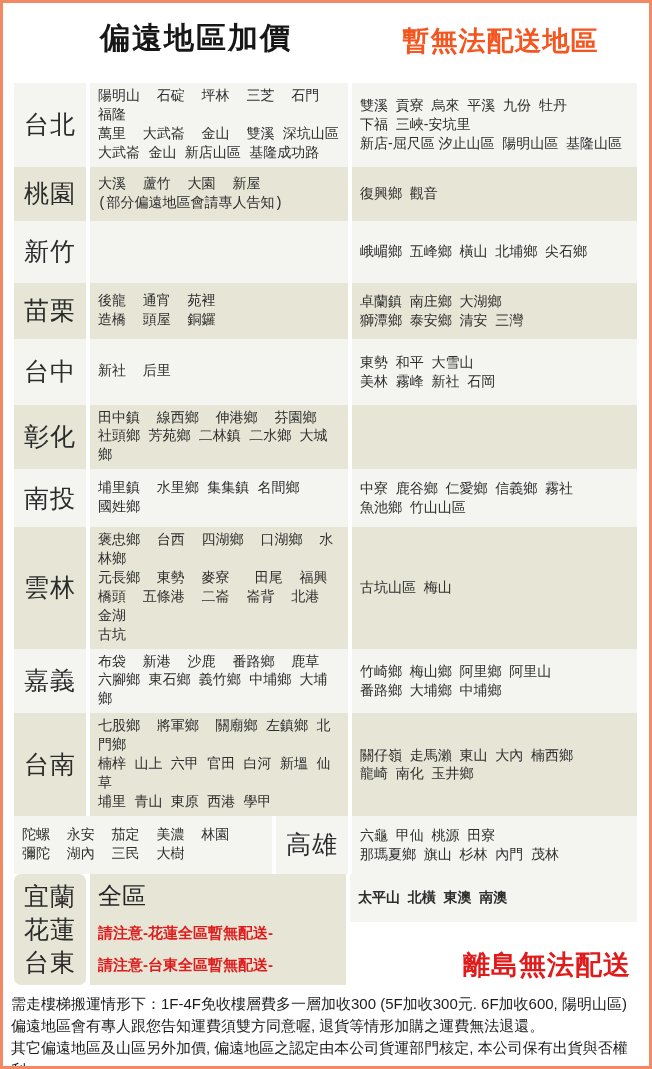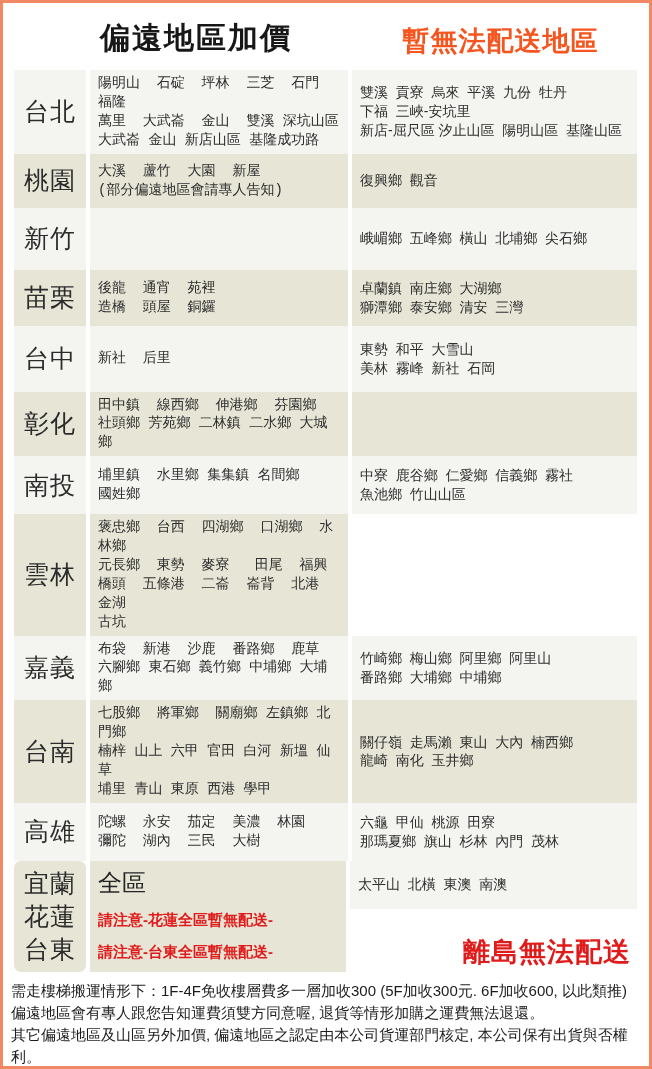--- a/index.html
+++ b/index.html
@@ -2,21 +2,21 @@
 <html><head>
 <meta charset="utf-8">
 <style>
   * { margin:0; padding:0; box-sizing:border-box; }
   body { background:#fff; font-family:"Liberation Sans","DejaVu Sans",sans-serif; }
   .wrap{
     width:652px; height:1069px; overflow:hidden;
     border:3px solid #f18a64; background:#fff;
     padding:12px 12px 0 11px;
   }
-  .titles{ display:flex; align-items:flex-end; margin-bottom:11px; height:44px; }
+  .titles{ display:flex; align-items:flex-end; margin-bottom:24px; height:44px; }
   .t-left{ width:350px; text-align:center; font-size:30px; font-weight:bold; color:#171717; letter-spacing:2px; padding-left:14px;}
   .t-right{ flex:1; text-align:center; font-size:27px; font-weight:bold; color:#f5551e; letter-spacing:1px;}
   .grid{ display:flex; flex-direction:column; }
   .row{ display:flex; gap:4px; }
   .row > .cell{ background:#f4f4f1; }
   .row:nth-child(even) > .cell{ background:#e7e5d6; }
   .label{
     width:72px; display:flex; align-items:center; justify-content:center;
     font-size:25px; font-weight:500; color:#2b2b2b; letter-spacing:1px; flex:none;
   }
@@ -29,21 +29,21 @@
   }
   .red{ color:#e01b1b; font-weight:bold; }
   
   .sp-label{ width:72px; flex:none; display:flex; flex-direction:column; justify-content:space-around; align-items:center; padding:6px 0;
     font-size:25px; font-weight:500; color:#2b2b2b; letter-spacing:1px;border-radius:7px; }
   .sp-mid{ width:256px; flex:none; display:flex; flex-direction:column; justify-content:space-between; padding:6px 8px 10px 8px; }
   .sp-allarea{ font-size:24px; font-weight:500; color:#242424; }
   .sp-note{ font-size:15px; }
   .sp-rightwrap{ flex:1; display:flex; flex-direction:column; background:transparent !important; }
   .sp-top{ height:48px; background:#f4f4f1; display:flex; align-items:center; padding:0 8px;
-    font-size:14px; font-weight:400; color:#2e2e2e; white-space:pre-wrap; }
+    font-size:14px; font-weight:700; color:#2e2e2e; white-space:pre-wrap; }
   .sp-bottom{ flex:1; display:flex; align-items:flex-end; justify-content:flex-end; padding:0 6px 2px 0;
     font-size:27px; font-weight:bold; letter-spacing:1px;margin-top:12px; }
   .footer{ margin-top:8px; font-size:15px; line-height:22px; color:#1c1c1c; margin-left:-3px; }
 </style>
 </head>
 <body>
 
 <div class="wrap">
 
   <div class="titles">
@@ -105,43 +105,44 @@
       <div class="cell right">中寮  鹿谷鄉  仁愛鄉  信義鄉  霧社
 魚池鄉  竹山山區</div>
     </div>
 
     <div class="row" style="min-height:77px">
       <div class="cell label">雲林</div>
       <div class="cell mid">褒忠鄉  台西  四湖鄉  口湖鄉  水林鄉
 元長鄉  東勢  麥寮   田尾  福興
 橋頭  五條港  二崙  崙背  北港  金湖
 古坑</div>
+      <div class="cell right">古坑山區  梅山</div>
     </div>
 
     <div class="row" style="min-height:51px">
       <div class="cell label">嘉義</div>
       <div class="cell mid">布袋  新港  沙鹿  番路鄉  鹿草
 六腳鄉 東石鄉 義竹鄉 中埔鄉 大埔鄉</div>
       <div class="cell right">竹崎鄉  梅山鄉  阿里鄉  阿里山
 番路鄉  大埔鄉  中埔鄉</div>
     </div>
 
     <div class="row" style="min-height:76px">
       <div class="cell label">台南</div>
       <div class="cell mid">七股鄉  將軍鄉  關廟鄉 左鎮鄉 北門鄉
 楠梓 山上 六甲 官田 白河 新塭 仙草
 埔里 青山 東原 西港 學甲</div>
       <div class="cell right">關仔嶺  走馬瀨  東山  大內  楠西鄉
 龍崎  南化  玉井鄉</div>
     </div>
 
     <div class="row" style="min-height:58px">
-      <div class="cell label">高雄</div>
       <div class="cell mid">陀螺  永安  茄定  美濃  林園
 彌陀  湖內  三民  大樹</div>
+      <div class="cell label">高雄</div>
       <div class="cell right">六龜  甲仙  桃源  田寮
 那瑪夏鄉  旗山  杉林  內門  茂林</div>
     </div>
 
 
     <div class="row" style="min-height:106px">
       <div class="cell sp-label">
         <span>宜蘭</span>
         <span>花蓮</span>
         <span>台東</span>
@@ -153,19 +154,19 @@
       </div>
       <div class="cell sp-rightwrap">
         <div class="sp-top">太平山  北橫  東澳  南澳</div>
         <div class="sp-bottom red">離島無法配送</div>
       </div>
     </div>
 
   </div>
 
   <div class="footer">
-    <div>需走樓梯搬運情形下：1F-4F免收樓層費多一層加收300  (5F加收300元.  6F加收600,  以此類推)</div>
+    <div>需走樓梯搬運情形下：1F-4F免收樓層費多一層加收300  (5F加收300元.  6F加收600,  陽明山區)</div>
     <div>偏遠地區會有專人跟您告知運費須雙方同意喔,  退貨等情形加購之運費無法退還。</div>
     <div>其它偏遠地區及山區另外加價,  偏遠地區之認定由本公司貨運部門核定,  本公司保有出貨與否權利。</div>
 
   </div>
 
 </div>
 
 </body></html>

